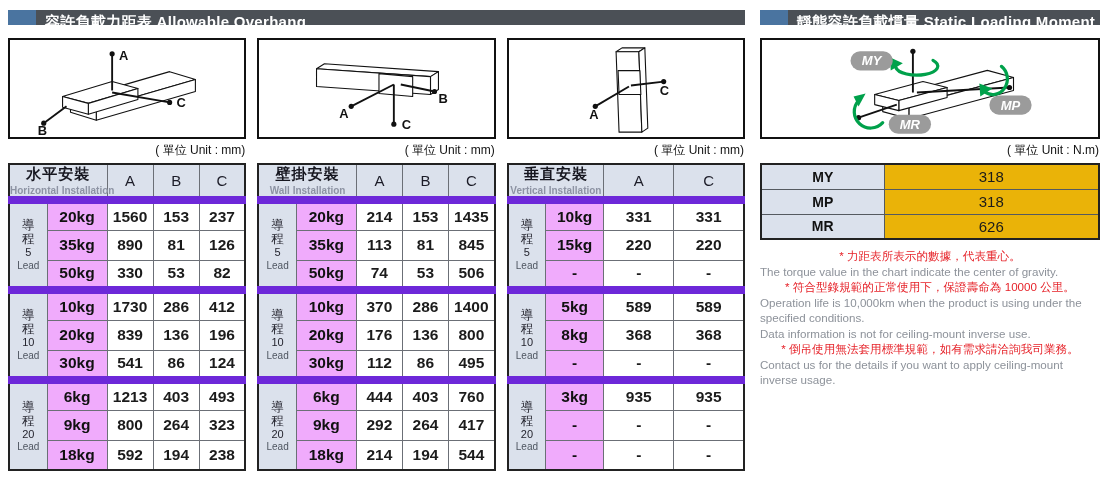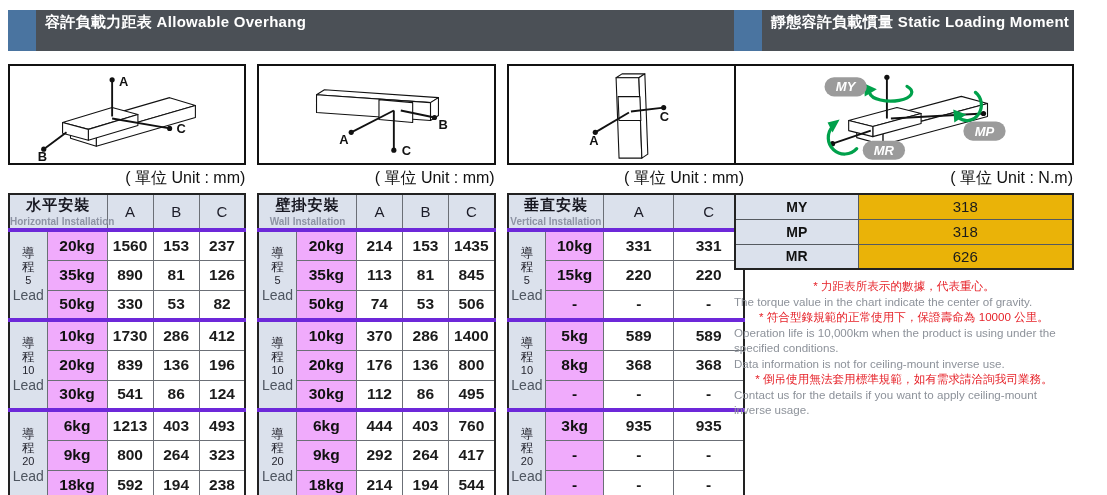--- a/index.html
+++ b/index.html
@@ -3,57 +3,57 @@
 <meta charset="utf-8">
 <style>
   * { margin:0; padding:0; box-sizing:border-box; }
   body {
     font-family: "Liberation Sans", "DejaVu Sans", sans-serif;
     background:#ffffff; color:#1b1b1b;
   }
   .page { position:relative; width:1107px; height:495px; background:#fff; overflow:hidden; }
 
   
-  .sec-header { display:flex; align-items:stretch; height:41px; background:#4b5056; }
+  .sec-header { display:flex; align-items:stretch; height:15px; background:#4b5056; }
   .sec-header .sq { width:28px; background:#4a74a0; }
   .sec-header .t {
     color:#fff; font-weight:bold; font-size:15px; line-height:23px;
     padding-left:9px; letter-spacing:0.3px; white-space:nowrap;
   }
 
   .left-sec  { position:absolute; left:8px;   top:10px; width:737px; }
-  .right-sec { position:absolute; left:734px; top:10px; width:340px; }
+  .right-sec { position:absolute; left:760px; top:10px; width:340px; }
 
   .cols { display:flex; gap:11px; margin-top:13px; }
   .col  { flex:1; min-width:0; }
 
   .diag-box {
     border:2px solid #111; background:#fff; height:101px;
     display:flex; align-items:center; justify-content:center;
   }
   .unit-line {
-    text-align:right; font-size:16px; color:#111;
+    text-align:right; font-size:12px; color:#111;
     margin:3px 1px 4px 0; white-space:nowrap;
   }
 
   
   table.ov { width:100%; border-collapse:collapse; table-layout:fixed; border:2px solid #222; }
   table.ov th, table.ov td { border:1px solid #6b6f76; text-align:center; vertical-align:middle; }
   table.ov thead tr { height:36px; }
   table.ov tbody tr { height:30px; }
-  table.ov tbody { border-top:4px solid #6d28d9;border-radius:22px; }
+  table.ov tbody { border-top:8px solid #6d28d9;border-radius:22px; }
   .inst-title { background:#dbe1ec; }
   .inst-title .t-zh { font-size:15px; color:#16161f; letter-spacing:1px; }
   .inst-title .t-en { font-size:10px; color:#8d93a3; margin-top:1px; white-space:nowrap; }
   .col-h { background:#dbe1ec; font-size:15px; font-weight:normal; color:#1c1c28; }
   .lead-cell { background:#dbe1ec; padding:2px 0; font-weight:normal; }
   .lead-zh { display:block; width:1.05em; margin:0 auto; word-break:break-all;
              font-size:12.5px; line-height:1.12; color:#24242e; }
   .lead-num { display:block; font-size:11px; color:#24242e; line-height:1.2; }
-  .lead-en { display:block; font-size:14px; color:#4e5560; line-height:1.2; }
+  .lead-en { display:block; font-size:10px; color:#4e5560; line-height:1.2; }
   .kg-cell { background:#f0abfc; font-weight:bold; font-size:15.5px; color:#111; }
   .val { background:#fff; font-weight:bold; font-size:15.5px; color:#1b1b1b; }
 
   
   table.mo { width:100%; border-collapse:collapse; table-layout:fixed; border:2px solid #222; margin-top:2px; }
   table.mo th, table.mo td { border:1px solid #555a60; height:25px; text-align:center; vertical-align:middle; }
   table.mo th { background:#dbe1ec; font-size:14px; color:#111; width:123px; }
   table.mo td { background:#eab308; font-size:15px; font-weight:normal; }
 
   .notes { margin-top:8px; }

